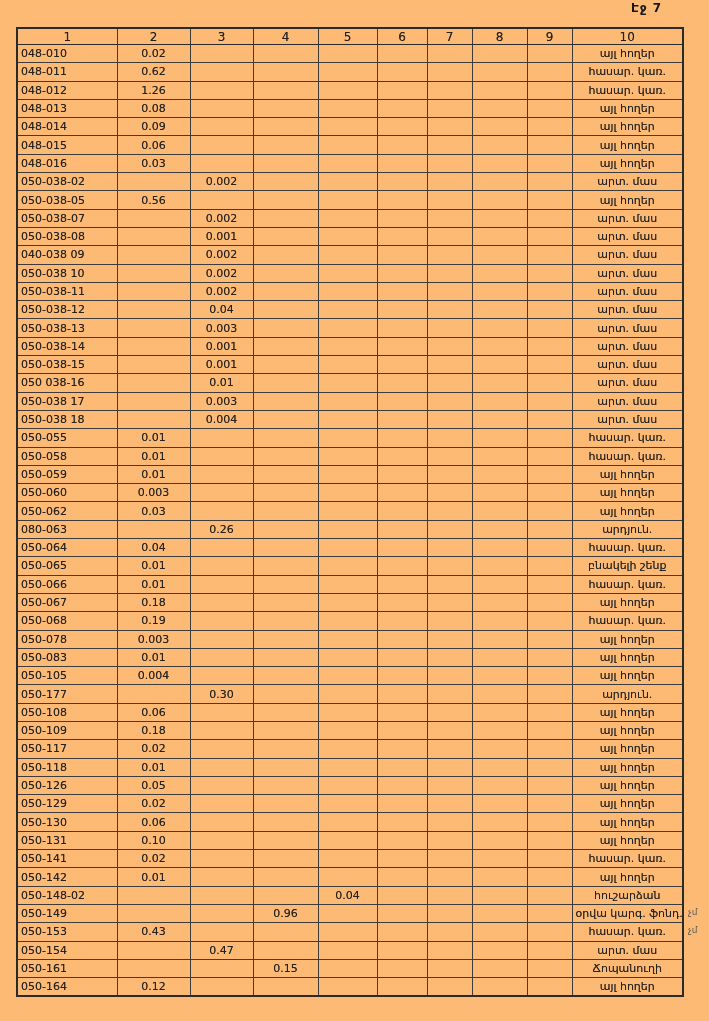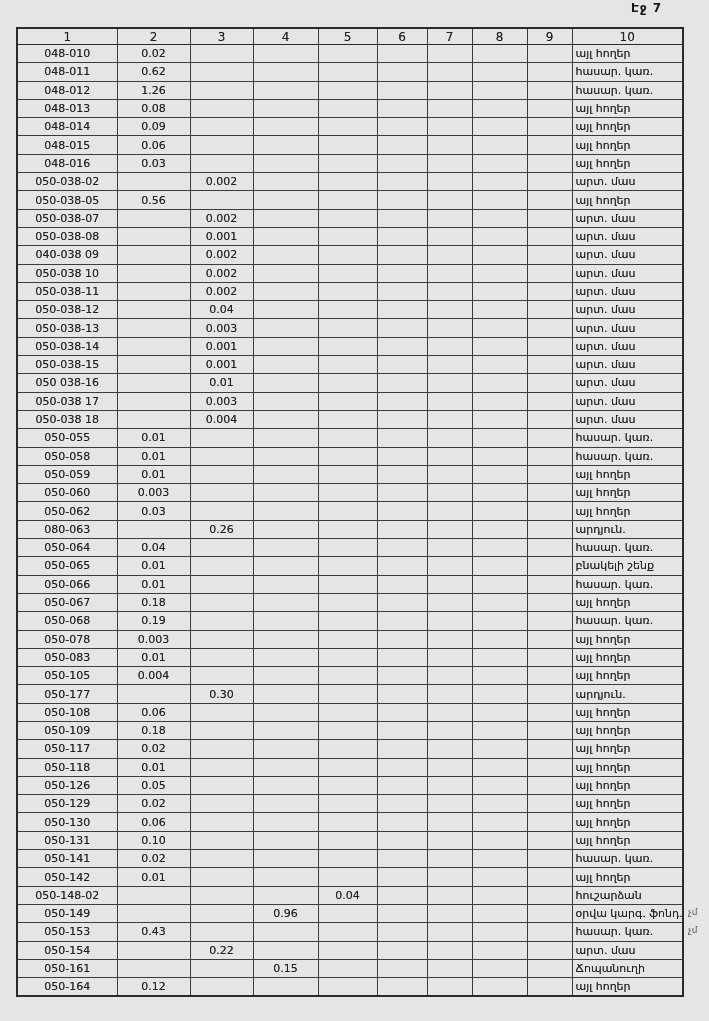--- a/index.html
+++ b/index.html
@@ -12,21 +12,21 @@
     width: 709px;
     height: 1021px;
     font-family: "DejaVu Sans", sans-serif;
     color: #1f1f1f;
     overflow: hidden;
   }
   
   .page {
     position: absolute;
     inset: 0;
-    background: #e5e5e5;
+    background: #fdba74;
   }
   .page-label {
     position: absolute;
     top: 1px;
     left: 631px;
     font-size: 12px;
     font-weight: bold;
     letter-spacing: 1px;
     color: #161616;
   }
@@ -52,27 +52,27 @@
     color: #222;
     text-shadow: 0 0 0.5px rgba(20,20,20,0.55);
   }
   table.grid thead th {
     height: 15px;
     text-align: center;
     font-size: 12px;
     border-bottom: 1.5px solid #2a2a2a;
   }
   table.grid tbody td { height: 17.3px; }
-  td.c1 { text-align: center; padding-left: 5px; }
+  td.c1 { text-align: left; padding-left: 5px; }
   td.c2, td.c3, td.c4, td.c5, td.c6, td.c7, td.c8, td.c9 { text-align: center; }
   td.c10 { text-align: left; font-size: 10.5px; padding-left: 4px; }
   
   td.c2, th.h2 { border-left: 2px solid #222; }
   td.c3, th.h3 { border-left: 2px solid #222; }
-  td.c10, th.h10 { border-left: 1.5px solid #2e2e2e; }
+  td.c10, th.h10 { border-left: 1.5px solid #2e2e2e; text-align: center; }
   .margin-note {
     position: absolute;
     left: 688px;
     width: 24px;
     font-size: 9px;
     color: #5a5a5a;
     white-space: nowrap;
     overflow: hidden;
   }
   .margin-note.n1 { top: 907px; }
@@ -697,21 +697,21 @@
           <td class="c5"></td>
           <td class="c6"></td>
           <td class="c7"></td>
           <td class="c8"></td>
           <td class="c9"></td>
           <td class="c10">հասար. կառ.</td>
         </tr>
         <tr>
           <td class="c1">050-154</td>
           <td class="c2"></td>
-          <td class="c3">0.22</td>
+          <td class="c3">0.47</td>
           <td class="c4"></td>
           <td class="c5"></td>
           <td class="c6"></td>
           <td class="c7"></td>
           <td class="c8"></td>
           <td class="c9"></td>
           <td class="c10">արտ. մաս</td>
         </tr>
         <tr>
           <td class="c1">050-161</td>

